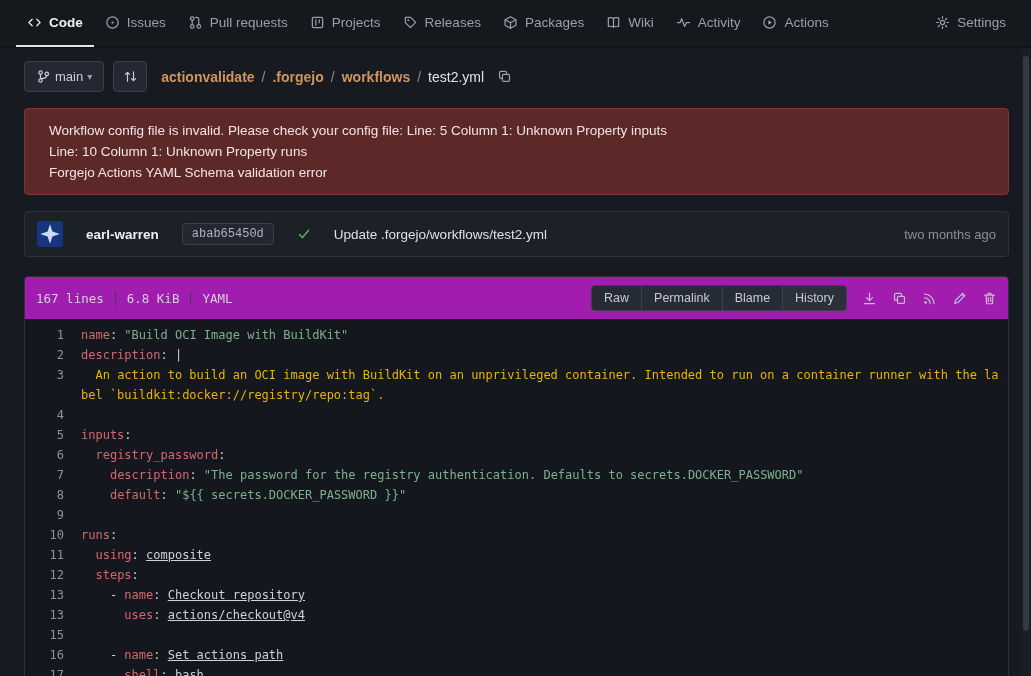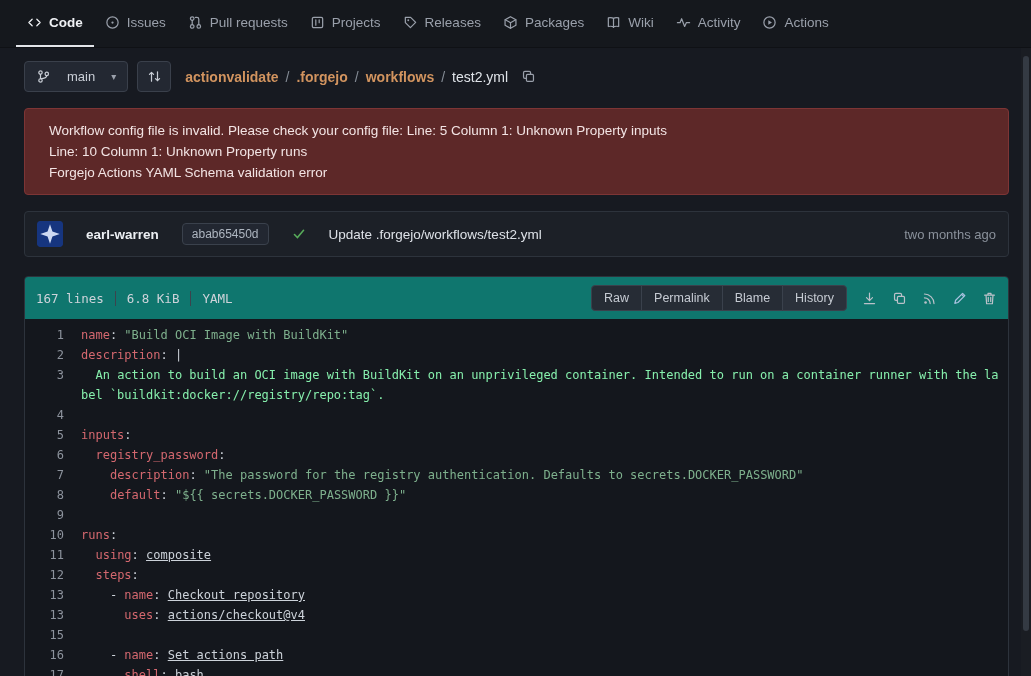--- a/index.html
+++ b/index.html
@@ -29,21 +29,21 @@
   .nav-item.active { color: #f0f2f5; font-weight: bold; border-bottom-color: #e2e5e9; }
 
   
   .content { padding: 13px 22px 0 24px; }
 
   .branch-row { display: flex; align-items: center; }
   .btn {
     background: #232832; border: 1px solid #3a404b; border-radius: 4px;
     color: #c9ced6; font-size: 13px; cursor: pointer;
   }
-  .branch-btn { display: flex; align-items: center; gap: 16px; height: 31px; padding: 0 11px; }
+  .branch-btn { display: flex; align-items: center; gap: 4px; height: 31px; padding: 0 11px; }
   .branch-btn .caret { font-size: 10px; color: #9aa0ab; }
   .compare-btn { width: 34px; height: 31px; display: flex; align-items: center; justify-content: center; margin-left: 9px; }
   .breadcrumb { margin-left: 14px; display: flex; align-items: center; gap: 7px; font-size: 14px; }
   .crumb-link { color: #d2945f; text-decoration: none; cursor: pointer; font-weight: bold; }
   .crumb-sep { color: #868d97; }
   .crumb-current { color: #dfe3e8; }
   .copy-path { color: #9aa0ab; margin-left: 6px; cursor: pointer; }
 
   
   .error-banner {
@@ -55,31 +55,31 @@
   
   .commit-box {
     margin-top: 16px; background: #1c2027; border: 1px solid #2d333c;
     border-radius: 4px; padding: 9px 12px;
     display: flex; align-items: center; gap: 23px;
     font-size: 13.5px; color: #dde1e7;
   }
   .avatar { width: 26px; height: 26px; border-radius: 3px; overflow: hidden; flex: 0 0 26px; }
   .author { font-weight: bold; color: #eceff3; }
   .hash-badge {
-    font-family: Liberation Sans, sans-serif; font-size: 12px;
+    font-family: Liberation Mono, monospace; font-size: 12px;
     background: #222731; border: 1px solid #3a414c; border-radius: 4px;
     padding: 3px 9px; color: #aeb6c0; cursor: pointer;
   }
   .check { color: #57ab5a; }
   .check svg { width: 14px; height: 14px; stroke: currentColor; fill: none; stroke-width: 1.8; stroke-linecap: round; }
   .commit-time { margin-left: auto; color: #8a919b; font-size: 13px; }
 
   
   .file-box { margin-top: 19px; border: 1px solid #2d333c; border-radius: 4px; overflow: hidden; }
-  .file-header { background: #0f766e; padding: 8px 11px; display: flex; align-items: center; height: 42px; }
+  .file-header { background: #a21caf; padding: 8px 11px; display: flex; align-items: center; height: 42px; }
   .file-meta { display: flex; align-items: center; gap: 11px;
                font-family: "DejaVu Sans Mono", monospace; font-size: 12.5px; color: #ced3da; }
   .meta-sep { width: 1px; height: 15px; background: #3c434d; }
   .file-actions { margin-left: auto; display: flex; align-items: center; gap: 15px; }
   .seg-group { display: flex; margin-right: 0; }
   .seg-btn {
     background: #262c35; border: 1px solid #3a414c; padding: 5px 12px;
     font-size: 12.5px; color: #c6cbd3; cursor: pointer; margin-left: -1px;
   }
   .seg-btn:first-child { border-radius: 4px 0 0 4px; margin-left: 0; }
@@ -91,21 +91,21 @@
   .code-body {
     background: #14171d; padding: 6px 0 8px;
     font-family: "DejaVu Sans Mono", monospace; font-size: 12px; line-height: 20px;
   }
   .code-line { display: flex; min-height: 20px; }
   .line-num { width: 56px; min-width: 56px; padding-right: 17px; text-align: right;
               color: #8d939d; cursor: pointer; user-select: none; }
   .line-content { flex: 1; white-space: pre-wrap; word-break: break-all; padding-right: 6px; color: #ccd2d9; }
   .tk-k { color: #d4686f; }
   .tk-s { color: #7eb08d; }
-  .tk-b { color: #86efac; }
+  .tk-b { color: #eab308; }
   .tk-d { color: #ccd2d9; }
   .tk-v { color: #ccd2d9; text-decoration: underline; }
 
   
   .scrollbar { position: absolute; top: 48px; right: 0; bottom: 0; width: 10px; background: #1a1d23; }
   .scroll-thumb { position: absolute; top: 8px; left: 2px; width: 6px; height: 575px;
                   border-radius: 3px; background: #343a43; cursor: pointer; }
 </style>
 </head>
 <body>
@@ -184,20 +184,31 @@
       <span>Activity</span>
     </div>
     <div class="nav-item">
       <span class="icon">
           <svg viewBox="0 0 16 16">
             <circle cx="8" cy="8" r="6"></circle>
             <path d="M6.7 5.6v4.8L10.6 8z" fill="currentColor" stroke="none"></path>
           </svg>
         </span>
       <span>Actions</span>
+    </div>
+  </div>
+  <div class="nav-group">
+    <div class="nav-item">
+      <span class="icon">
+          <svg viewBox="0 0 16 16">
+            <circle cx="8" cy="8" r="2.2"></circle>
+            <path d="M8 1.6v1.9M8 12.5v1.9M1.6 8h1.9M12.5 8h1.9M3.5 3.5l1.3 1.3M11.2 11.2l1.3 1.3M12.5 3.5l-1.3 1.3M4.8 11.2l-1.3 1.3"></path>
+          </svg>
+        </span>
+      <span>Settings</span>
     </div>
   </div>
 </nav>
 
 <div class="content">
 
   <div class="branch-row">
     <button class="btn branch-btn">
       <span class="icon">
           <svg viewBox="0 0 16 16">

